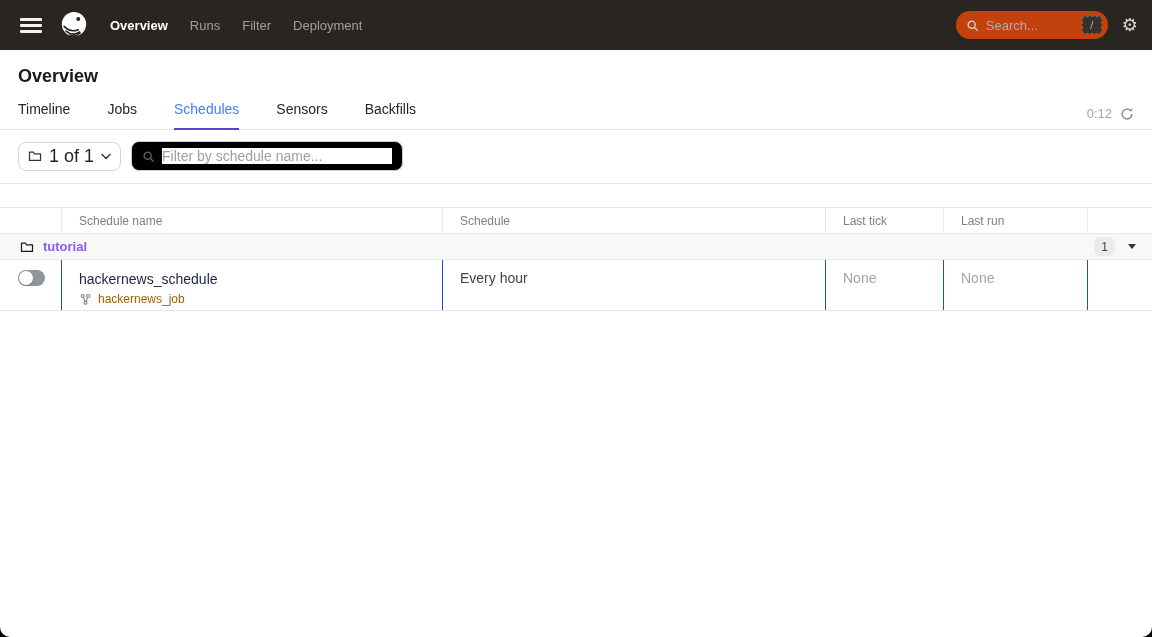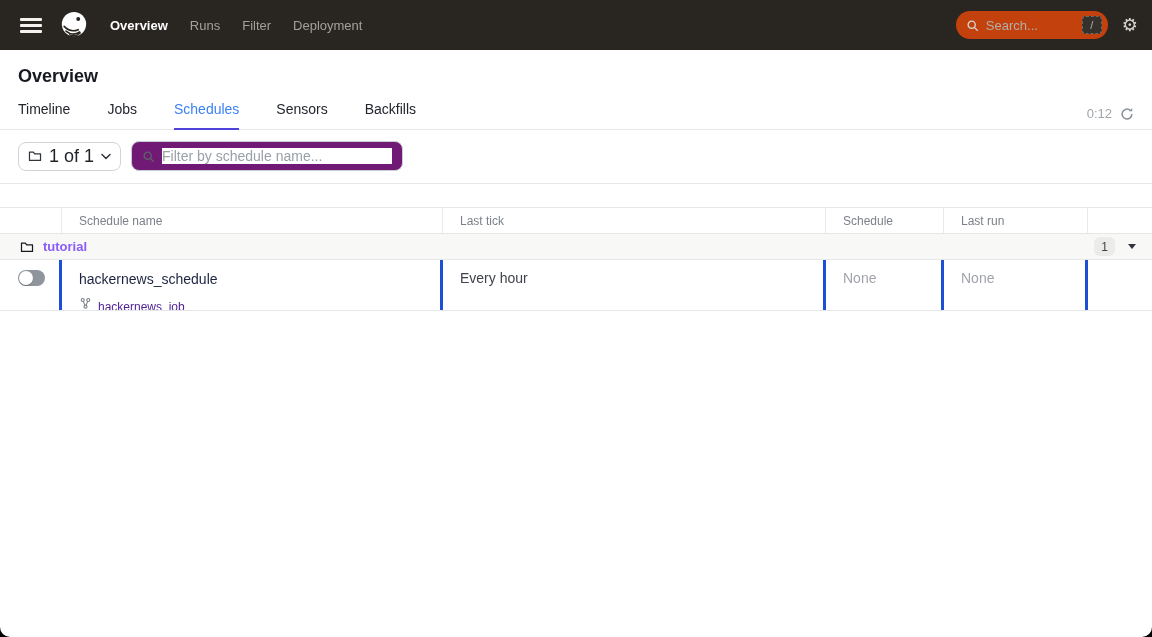--- a/index.html
+++ b/index.html
@@ -60,21 +60,21 @@
   
   .toolbar { display:flex; align-items:center; gap:10px; padding:11px 18px 12px; border-bottom:1px solid #e6e7e9; }
   .repo-btn {
     height:29px; display:flex; align-items:center; gap:7px; padding:0 9px;
     border:1px solid #d0d3d8; border-radius:8px; background:#fff; cursor:pointer;
     font-size:18px; color:#1f2329;
   }
   .repo-btn .cnt { font-weight:400; }
   .filter-box {
     width:272px; height:30px; border:1px solid #c9cdd3; border-radius:8px;
-    display:flex; align-items:center; gap:7px; padding:0 10px; background:#701a75;
+    display:flex; align-items:center; gap:7px; padding:0 10px; background:#000000;
   }
   .filter-box input {
     flex:1; min-width:0; border:none; outline:none; font-size:14px; color:#23262d;
     font-family:"Liberation Sans",sans-serif;
   }
   .filter-box input::placeholder { color:#9aa0a8; }
 
   
   .sched-table { margin-top:23px; border-top:1px solid #e6e7e9; }
   .tgrid { display:grid; grid-template-columns:62px 381px 383px 118px 144px 1fr; }
@@ -89,33 +89,33 @@
     display:flex; align-items:center; padding:0 16px 0 20px; cursor:pointer;
   }
   .group-row .gname { font-size:13px; font-weight:700; color:#8b5cf6; margin-left:9px; }
   .group-right { margin-left:auto; display:flex; align-items:center; gap:13px; }
   .count-badge {
     min-width:21px; height:19px; padding:0 5px; background:#ebebea; border-radius:6px;
     font-size:12px; color:#3f434a; display:flex; align-items:center; justify-content:center;
   }
   .caret-down { width:0; height:0; border-left:4px solid transparent; border-right:4px solid transparent; border-top:5px solid #30343b; }
   .data-row { height:51px; border-bottom:1px solid #e6e7e9; }
-  .data-row > div { border-right:3px solid #1d4ed8; padding:10px 17px 0; overflow:hidden; }
+  .data-row > div { border-right:1px solid #1d4ed8; padding:10px 17px 0; overflow:hidden; }
   .data-row > div:last-child { border-right:none; }
   .cell-toggle { padding-left:18px !important; }
   .toggle {
     width:27px; height:16px; border-radius:9px; background:#8f959d; position:relative; cursor:pointer;
   }
   .toggle .knob {
     position:absolute; left:1px; top:1px; width:14px; height:14px; border-radius:50%;
     background:#fff; box-shadow:0 1px 1px rgba(0,0,0,.25);
   }
   .sched-name { font-size:14px; font-weight:500; color:#1c2340; cursor:pointer; text-decoration:none; display:inline-block; }
   .job-line { display:flex; align-items:center; gap:6px; margin-top:4px; }
-  .job-line span { font-size:12px; color:#4c1d95;margin-top:8px; }
+  .job-line span { font-size:12px; color:#a16207; }
   .cell-plain { font-size:14px; color:#3f434a; }
   .cell-muted { font-size:14px; color:#a0a4aa; }
 </style>
 </head>
 <body>
 
 <div class="screen">
 
   <div class="topnav">
     <div class="hamburger">
@@ -188,22 +188,22 @@
       </svg>
       <input placeholder="Filter by schedule name..." style="">
     </div>
   </div>
 
   <div class="sched-table">
 
     <div class="tgrid thead">
       <div></div>
       <div>Schedule name</div>
+      <div>Schedule</div>
       <div>Last tick</div>
-      <div>Schedule</div>
       <div>Last run</div>
       <div></div>
     </div>
 
     <div class="group-row">
       <svg width="14" height="14" viewBox="0 0 16 16">
         <path d="M1.7 13 V3.6 h4.4 l1.5 1.9 h6.7 V13 z" fill="none" stroke="#16191f" stroke-width="1.4" stroke-linejoin="round"></path>
       </svg>
       <span class="gname">tutorial</span>
       <span class="group-right">

